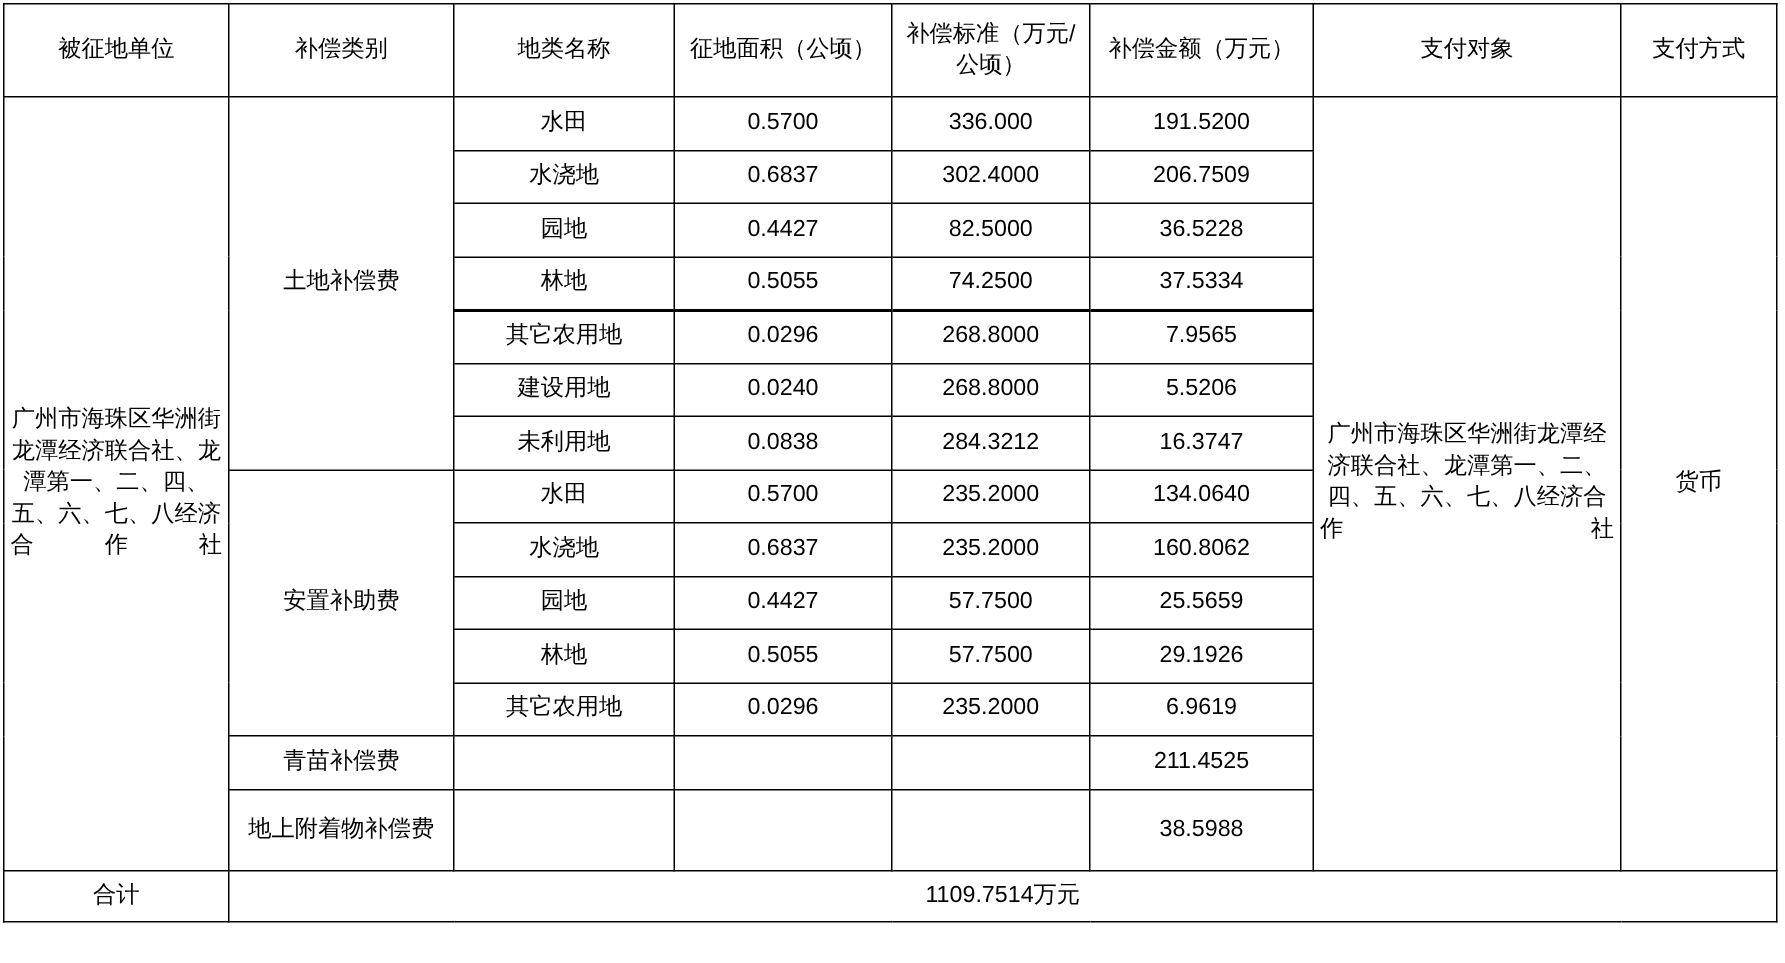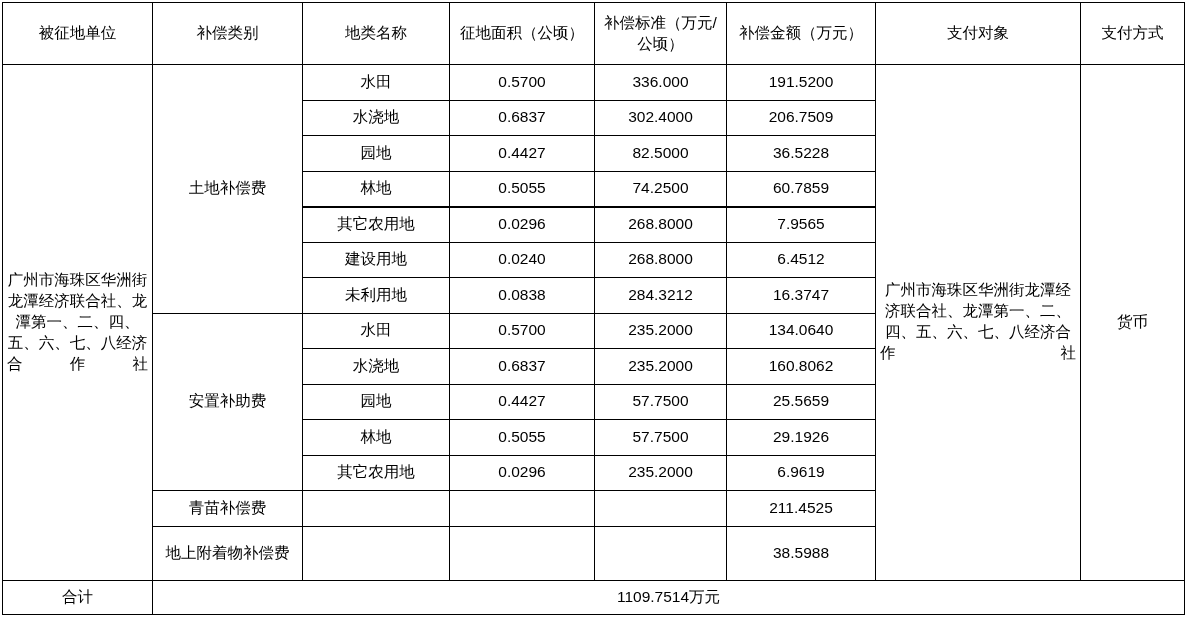--- a/index.html
+++ b/index.html
@@ -140,33 +140,33 @@
       <tr class="data-row">
         <td class="landtype-cell">园地</td>
         <td class="num-cell">0.4427</td>
         <td class="num-cell">82.5000</td>
         <td class="num-cell">36.5228</td>
       </tr>
       <tr class="data-row">
         <td class="landtype-cell thick-bottom">林地</td>
         <td class="num-cell thick-bottom">0.5055</td>
         <td class="num-cell thick-bottom">74.2500</td>
-        <td class="num-cell thick-bottom">60.7859</td>
+        <td class="num-cell thick-bottom">37.5334</td>
       </tr>
       <tr class="data-row">
         <td class="landtype-cell">其它农用地</td>
         <td class="num-cell">0.0296</td>
         <td class="num-cell">268.8000</td>
         <td class="num-cell">7.9565</td>
       </tr>
       <tr class="data-row">
         <td class="landtype-cell">建设用地</td>
         <td class="num-cell">0.0240</td>
         <td class="num-cell">268.8000</td>
-        <td class="num-cell">6.4512</td>
+        <td class="num-cell">5.5206</td>
       </tr>
       <tr class="data-row">
         <td class="landtype-cell">未利用地</td>
         <td class="num-cell">0.0838</td>
         <td class="num-cell">284.3212</td>
         <td class="num-cell">16.3747</td>
       </tr>
 
       <tr class="data-row">
         <td class="cat-cell" rowspan="5">安置补助费</td>

